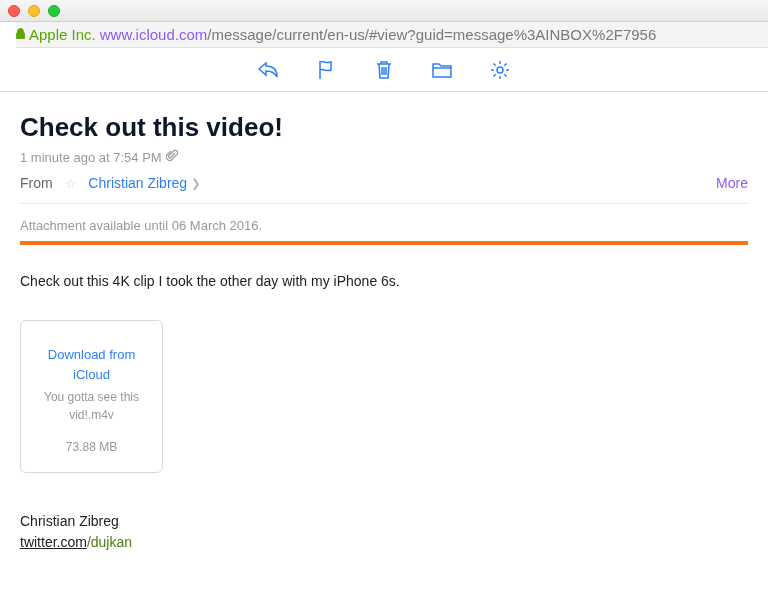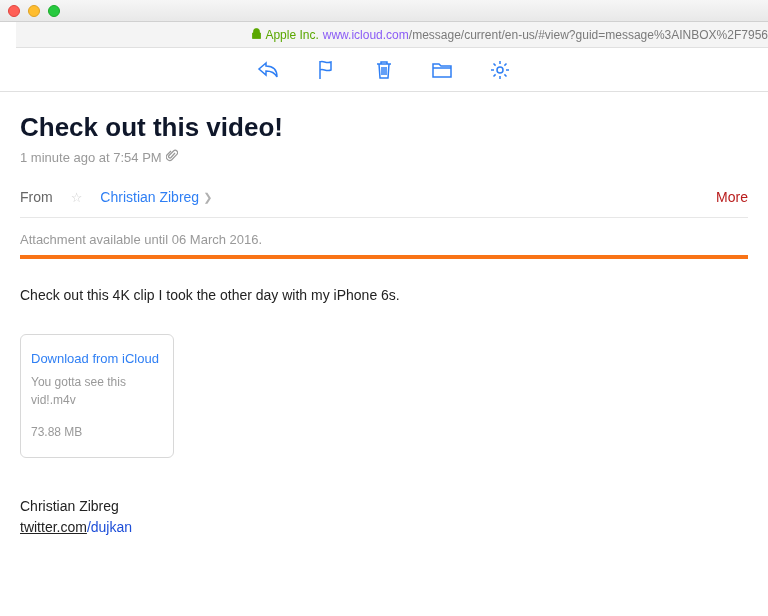--- a/index.html
+++ b/index.html
@@ -21,22 +21,22 @@
     .traffic { display: flex; gap: 8px; }
     .dot { width: 12px; height: 12px; border-radius: 50%; }
     .dot.red { background: #ff5f56; border: 0.5px solid #e0443e; }
     .dot.yellow { background: #ffbd2e; border: 0.5px solid #dea123; }
     .dot.green { background: #27c93f; border: 0.5px solid #1aab29; }
     .urlbar {
       height: 26px;
       background: #f4f4f4;
       display: flex;
       align-items: center;
-      justify-content: flex-end;
-      font-size: 12px;
+      justify-content: flex-start;
+      font-size: 15px;
       border-bottom: 1px solid #e0e0e0;
       color: #333;
       margin-left: 16px;
     }
     .urlbar .lock { color: #5aa700; margin-right: 4px; font-size: 11px; }
     .urlbar .apple { color: #5aa700; margin-right: 4px; }
     .urlbar .domain { color: #8b5cf6; }
     .urlbar .path { color: #7a7a7a; }
     .toolbar {
       height: 44px;
@@ -63,68 +63,69 @@
       font-weight: 700;
       color: #0f172a;
       margin-bottom: 6px;
     }
     .meta-row {
       font-size: 13px;
       color: #999;
       display: flex;
       align-items: center;
       gap: 4px;
-      margin-bottom: 24px;
+      margin-bottom: 10px;
     }
     .attach-icon { color: #999; font-size: 13px; }
     .from-row {
       display: flex;
       align-items: center;
       justify-content: space-between;
       font-size: 14px;
       padding-bottom: 12px;
       border-bottom: 1px solid #e7e7e7;
     }
-    .from-left { display: flex; align-items: center; gap: 18px; }
+    .from-left { display: flex; align-items: center; gap: 12px; }
     .from-label { color: #666; }
     .star { color: #d0d0d0; font-size: 13px; }
     .sender { color: #2f7ff4; display: flex; align-items: center; gap: 4px; cursor: pointer; }
     .chevron { color: #b0b0b0; font-size: 11px; }
-    .more-link { color: #b91c1c; font-size: 14px; cursor: pointer; }
+    .more-link { color: #8b5cf6; font-size: 14px; cursor: pointer; }
     .expiry {
       font-size: 13px;
       color: #999;
       padding: 14px 0 8px 0;
       border-bottom: 4px solid #f97316;
     }
     .body-text {
       padding-top: 26px;
       font-size: 14px;
       color: #222;
       line-height: 1.5;
     }
     .body-text p { margin-bottom: 18px; }
     .dl-card {
       margin-top: 28px;
       border: 1px solid #d8d8d8;
       border-radius: 6px;
-      width: 154px;
-      padding: 14px 10px 16px 10px;
+      width: 143px;
+      padding: 24px 10px 16px 10px;
+      text-align: center;
     }
     .dl-card .dl-link { color: #2f7ff4; font-size: 13px; cursor: pointer; }
     .dl-card .filename { color: #999; font-size: 12px; margin-top: 4px; }
     .dl-card .filesize { color: #999; font-size: 12px; margin-top: 14px; }
     .signature {
       margin-top: 38px;
       font-size: 14px;
       color: #222;
       line-height: 1.5;
     }
     .signature a { color: #222; text-decoration: underline; }
-    .signature .handle { color: #1d4ed8; text-align: center; }
+    .signature .handle { color: #4d7c0f; text-align: center; }
   </style>
 </head>
 <body>
 
 <div class="titlebar">
   <div class="traffic">
     <div class="dot red"></div>
     <div class="dot yellow"></div>
     <div class="dot green"></div>
   </div>

